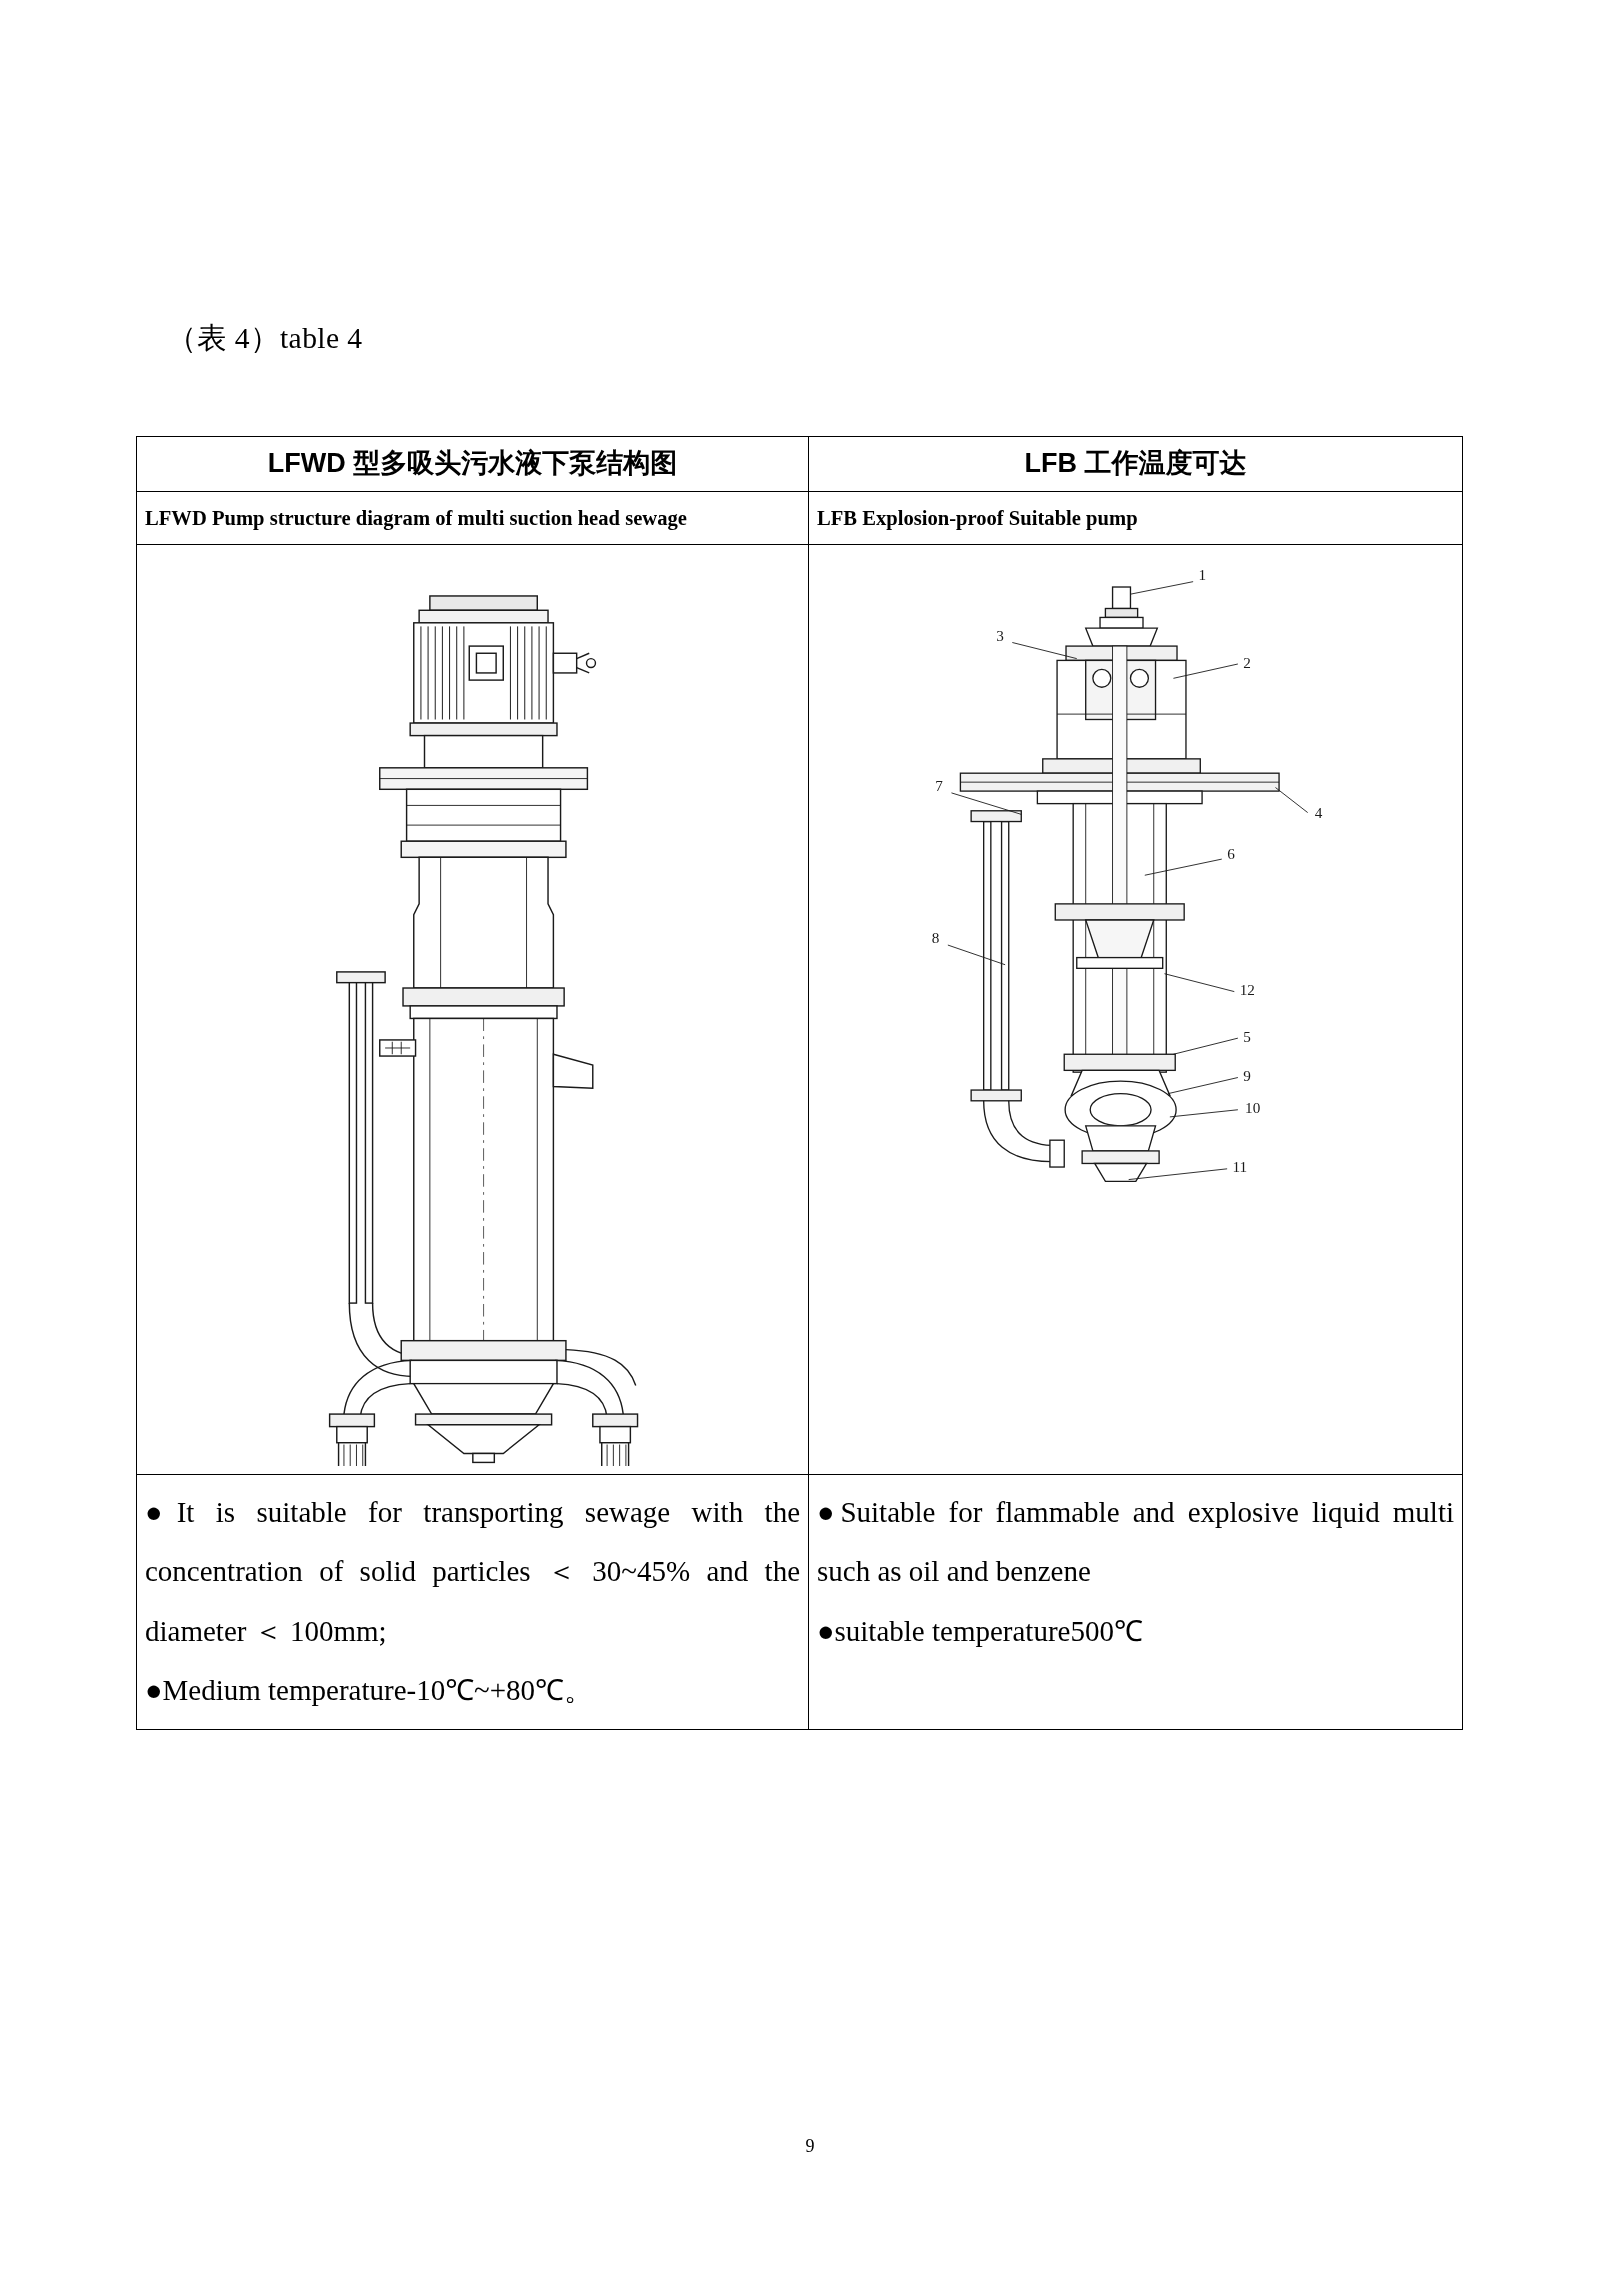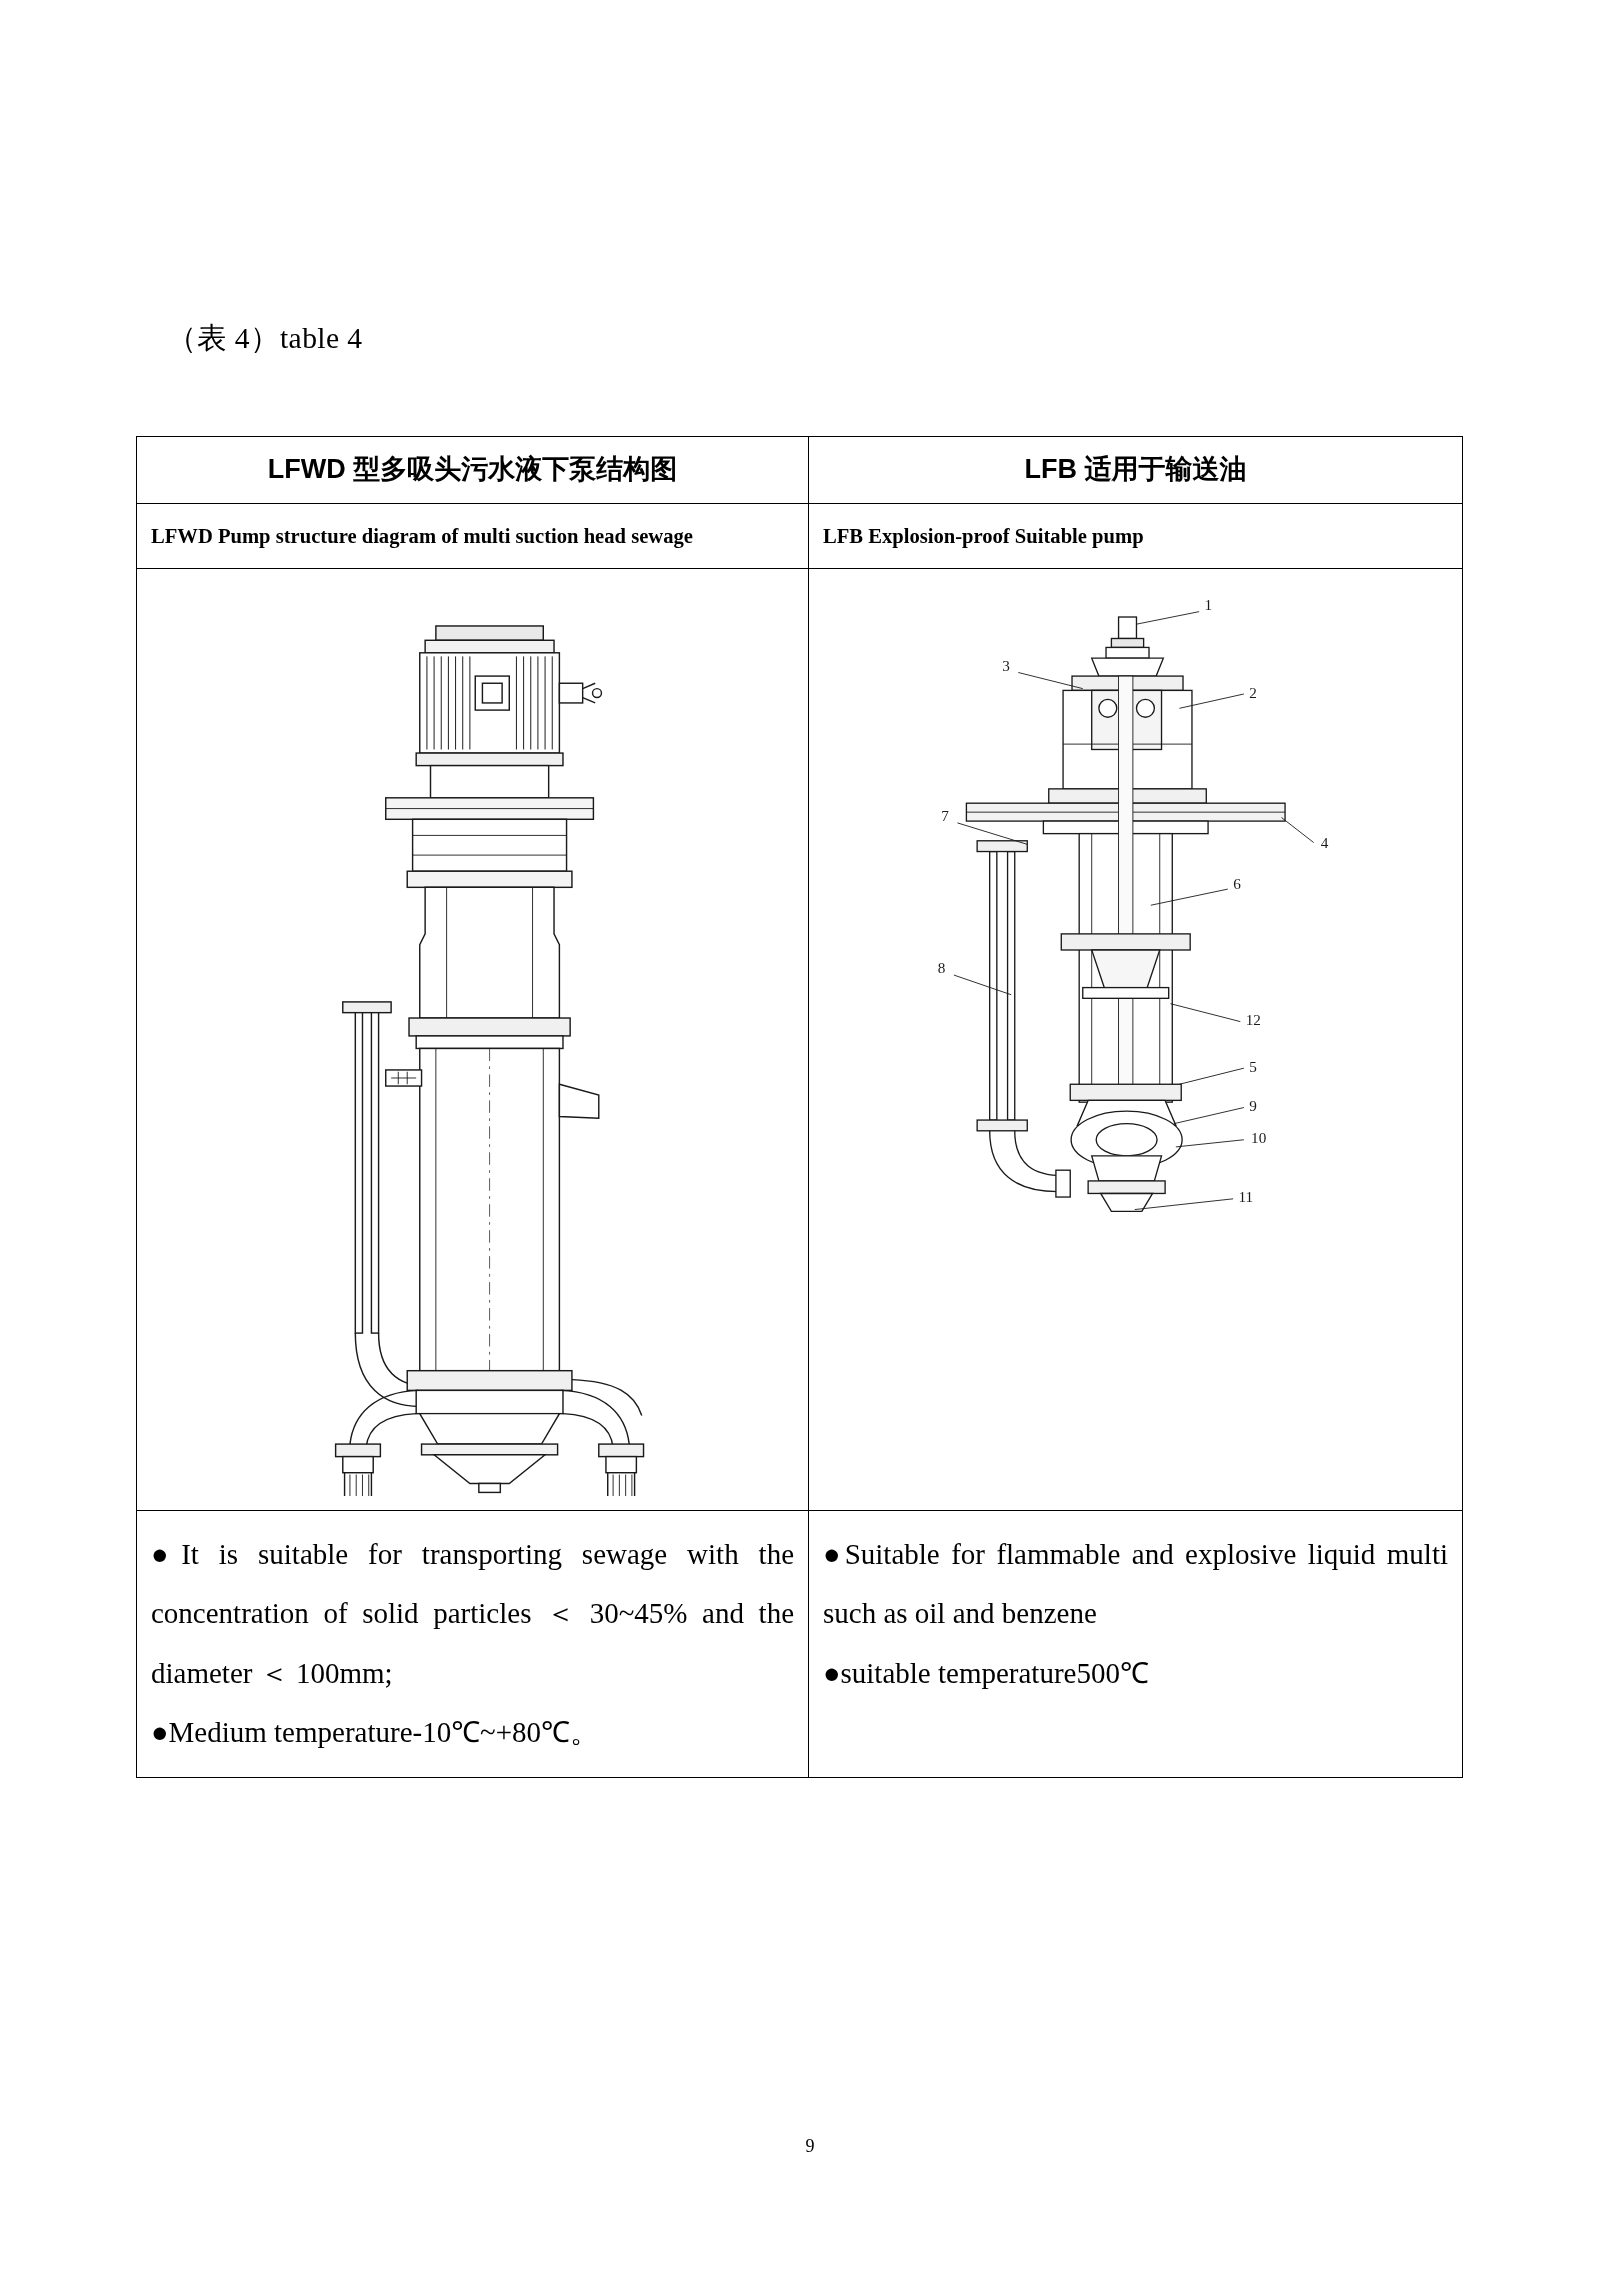--- a/index.html
+++ b/index.html
@@ -34,21 +34,21 @@
     position: absolute;
     left: 136px;
     top: 436px;
     width: 1325px;
     border-collapse: collapse;
     table-layout: fixed;
   }
   table.maintable td {
     border: 1.3px solid #000;
     vertical-align: top;
-    padding: 14px;
+    padding: 8px;
   }
   .cell-title {
     text-align: center;
     font-weight: bold;
     font-family: "Liberation Sans", sans-serif;
     font-size: 27px;
     padding: 19.7px 9px 18px 9px;
     line-height: 1.4;
   }
   .cell-subtitle {
@@ -126,21 +126,21 @@
   <div class="caption">（表 4）table 4</div>
 
   <table class="maintable">
     <colgroup>
       <col style="width:672px">
       <col style="width:654px">
     </colgroup>
     <tbody>
       <tr>
         <td class="cell-title">LFWD 型多吸头污水液下泵结构图</td>
-        <td class="cell-title">LFB 适用于输送油</td>
+        <td class="cell-title">LFB 工作温度可达</td>
       </tr>
       <tr>
         <td class="cell-subtitle">LFWD Pump structure diagram of multi suction head sewage</td>
         <td class="cell-subtitle">LFB Explosion-proof Suitable pump</td>
       </tr>
       <tr>
         <td class="cell-figure">
           <div class="figure-wrap">
             <svg width="670" height="913" viewBox="0 0 748 1020" xmlns="http://www.w3.org/2000/svg" stroke="#1a1a1a" fill="none" stroke-width="1.6">
 

